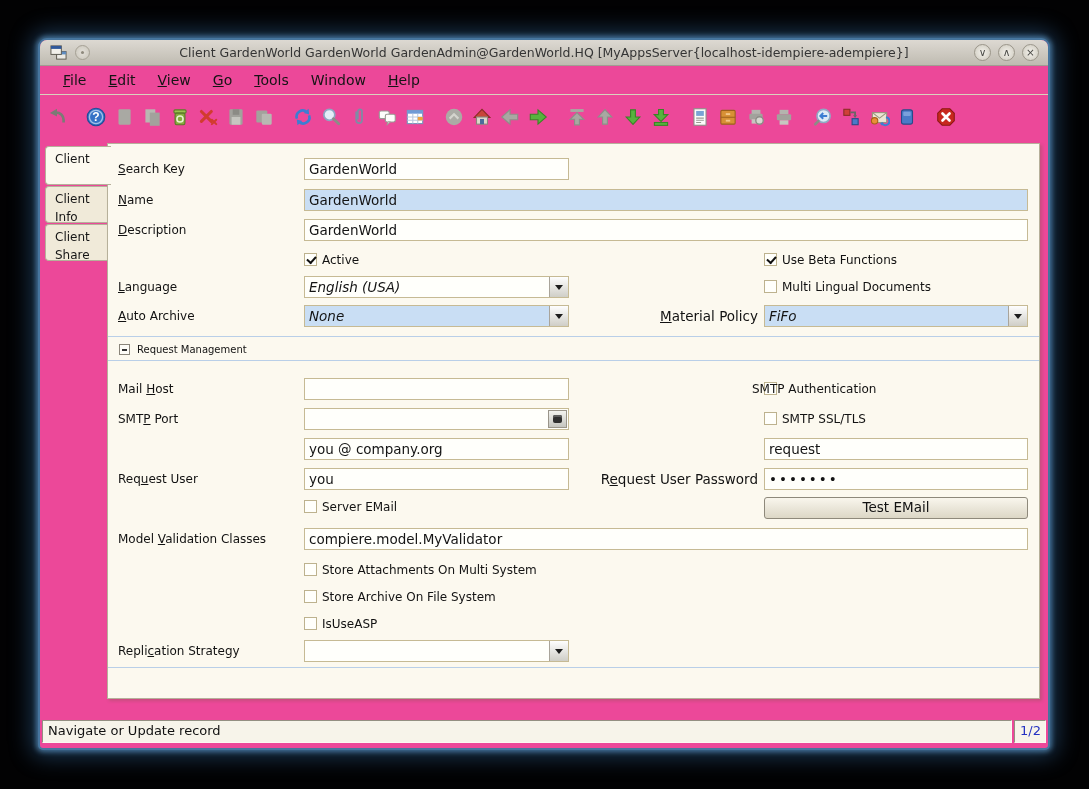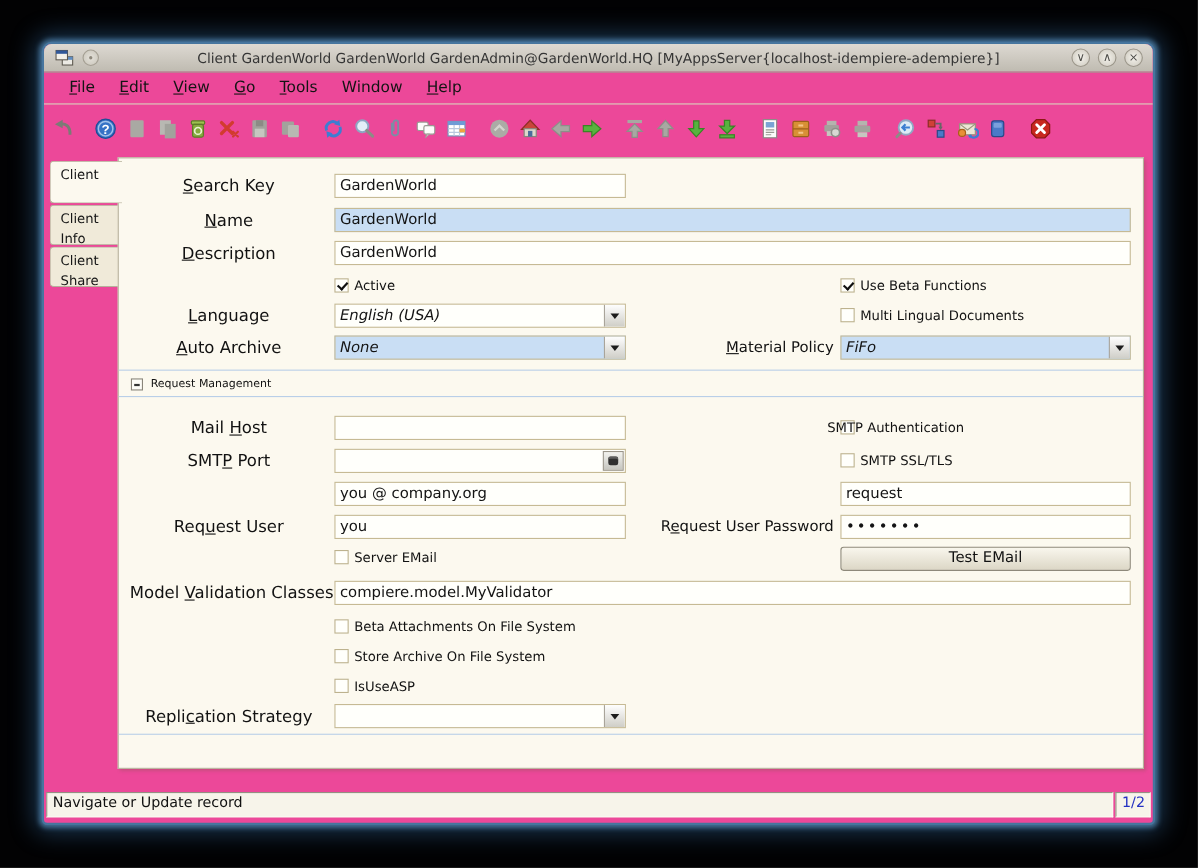--- a/index.html
+++ b/index.html
@@ -43,21 +43,21 @@
     border-right:none;border-radius:4px 0 0 4px;font-size:12px;color:#161616;
     padding:3px 2px 0 9px;line-height:18px;}
   .side-tab.active{background:#fcf9ef;width:66px;z-index:3;}
   .side-tab:nth-child(1){top:7px;height:39px;}
   .side-tab:nth-child(2){top:47px;height:37px;}
   .side-tab:nth-child(3){top:85px;height:37px;}
 
   .panel{position:absolute;left:67px;top:4px;width:933px;height:556px;background:#fcf9ef;
     border:1px solid #b6b09a;box-shadow:2px 2px 3px rgba(105,95,60,.28);z-index:2;}
 
-  .lbl{position:absolute;left:10px;width:180px;text-align:center;font-size:15px;
+  .lbl{position:absolute;left:10px;width:180px;text-align:left;font-size:12px;
     line-height:22px;color:#121212;white-space:nowrap;}
   .lbl-r{position:absolute;left:392px;width:258px;text-align:right;font-size:13.5px;
     line-height:22px;color:#121212;white-space:nowrap;}
   .fld{position:absolute;left:196px;height:22px;background:#fffffb;border:1px solid #c6ba94;
     font-size:13.5px;line-height:19px;padding:1px 4px 0 4px;color:#141414;
     white-space:nowrap;overflow:hidden;}
   .w-s{width:265px;}
   .w-f{width:724px;}
   .w-r{left:656px;width:264px;}
   .hl{background:#c9def4;}
@@ -483,21 +483,21 @@
       <div class="fld w-r pw" style="top:324px">•••••••</div>
 
       <div class="cb" style="left:196px;top:356px"></div>
       <div class="cb-label" style="left:214px;top:352px">Server EMail</div>
       <div class="btn" style="top:353px">Test EMail</div>
 
       <div class="lbl" style="top:384px">Model <u>V</u>alidation Classes</div>
       <div class="fld w-f" style="top:384px">compiere.model.MyValidator</div>
 
       <div class="cb" style="left:196px;top:419px"></div>
-      <div class="cb-label" style="left:214px;top:415px">Beta Attachments On File System</div>
+      <div class="cb-label" style="left:214px;top:415px">Store Attachments On Multi System</div>
 
       <div class="cb" style="left:196px;top:446px"></div>
       <div class="cb-label" style="left:214px;top:442px">Store Archive On File System</div>
 
       <div class="cb" style="left:196px;top:473px"></div>
       <div class="cb-label" style="left:214px;top:469px">IsUseASP</div>
 
       <div class="lbl" style="top:496px">Repli<u>c</u>ation Strategy</div>
       <div class="fld w-s combo" style="top:496px">
         <span></span>

